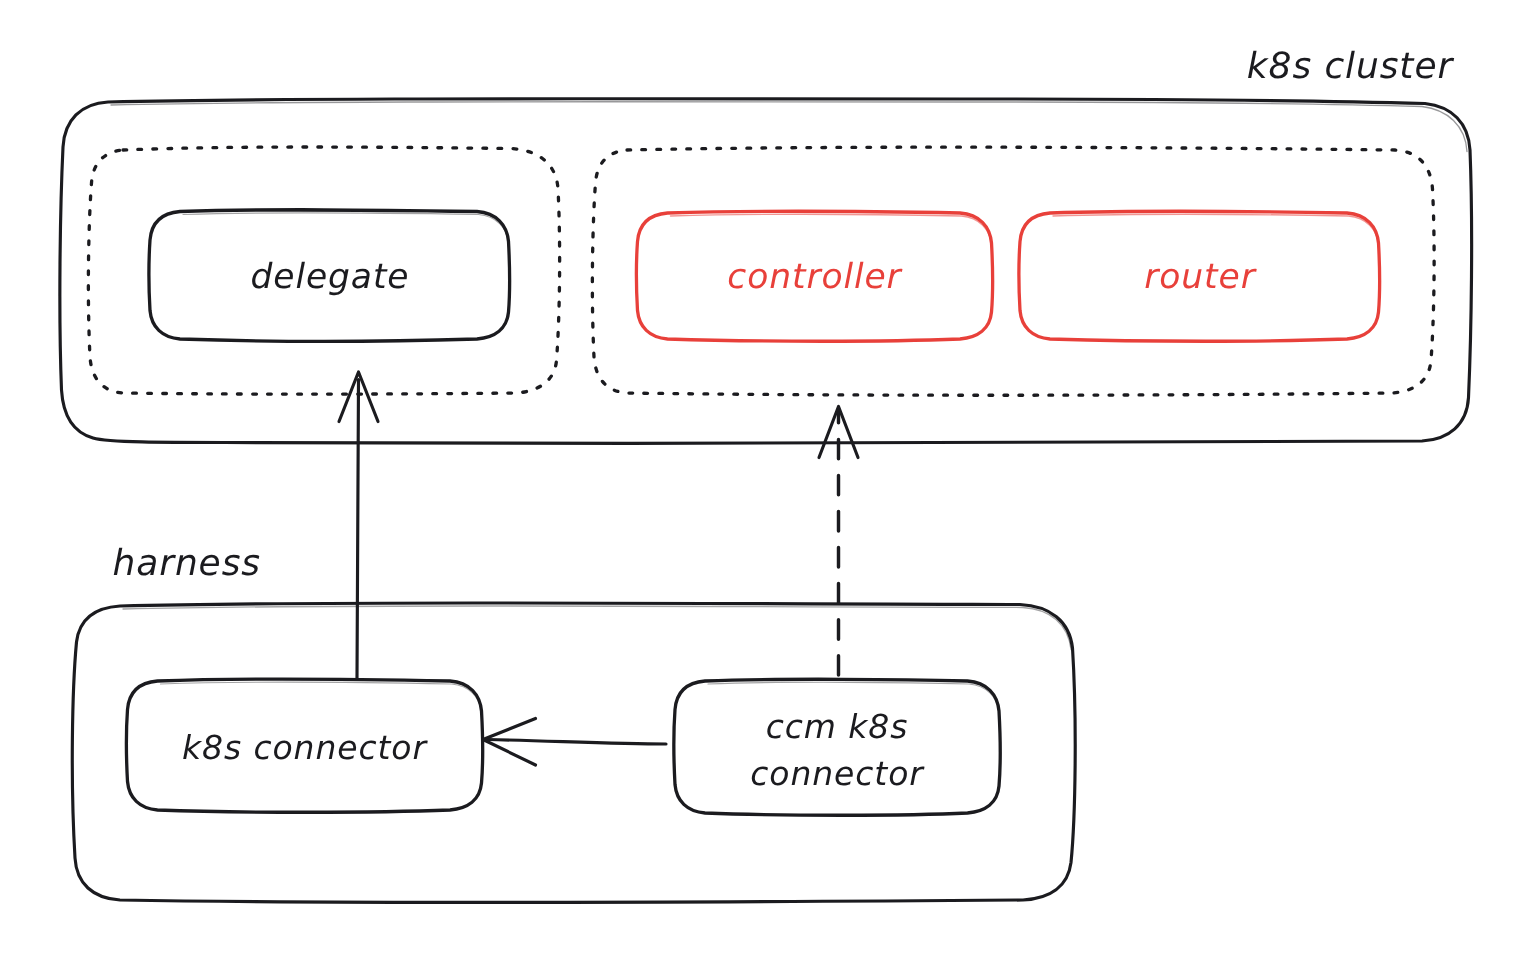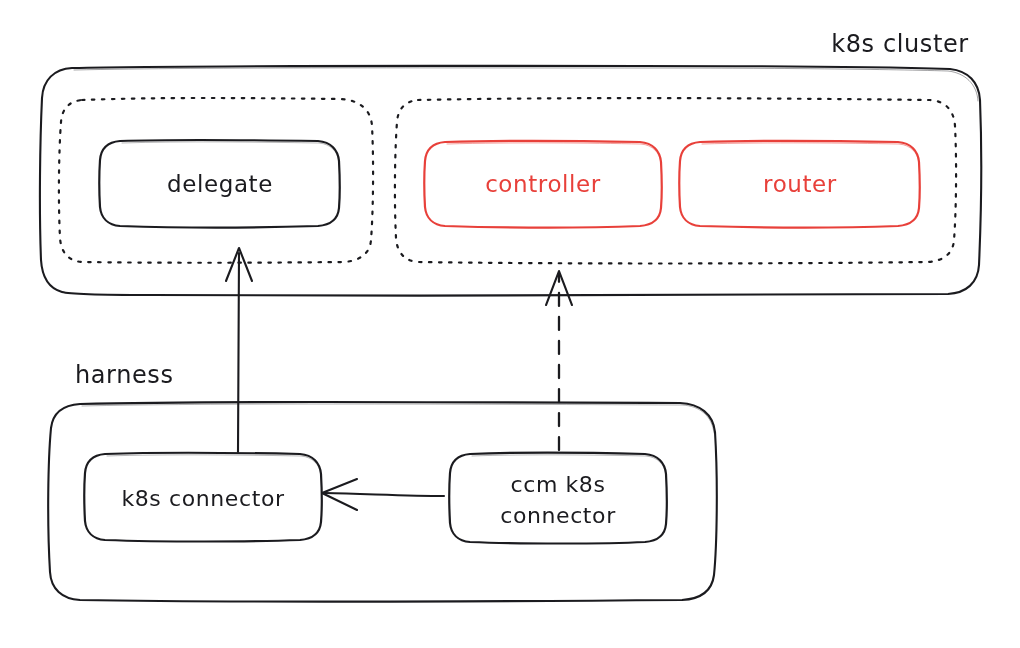--- a/index.html
+++ b/index.html
@@ -9,20 +9,21 @@
   }
   body {
     font-family: "DejaVu Sans", sans-serif;
   }
   #canvas {
     position: relative;
     width: 1020px;
     height: 636px;
     background: #ffffff;
     overflow: hidden;
+    font-style: italic;
   }
   #diagram {
     position: absolute;
     left: 0;
     top: 0;
     width: 1020px;
     height: 648px;
   }
   .sketch-text {
     font-family: "DejaVu Sans", sans-serif;

